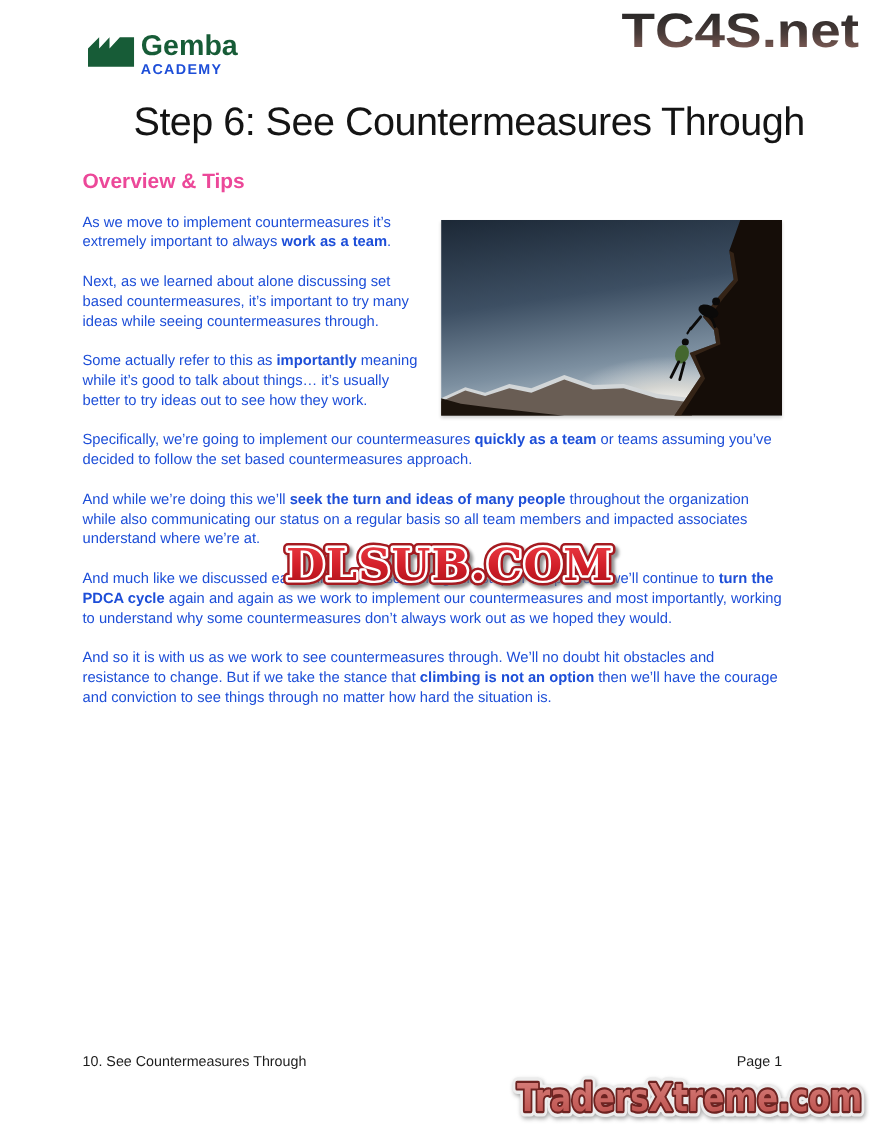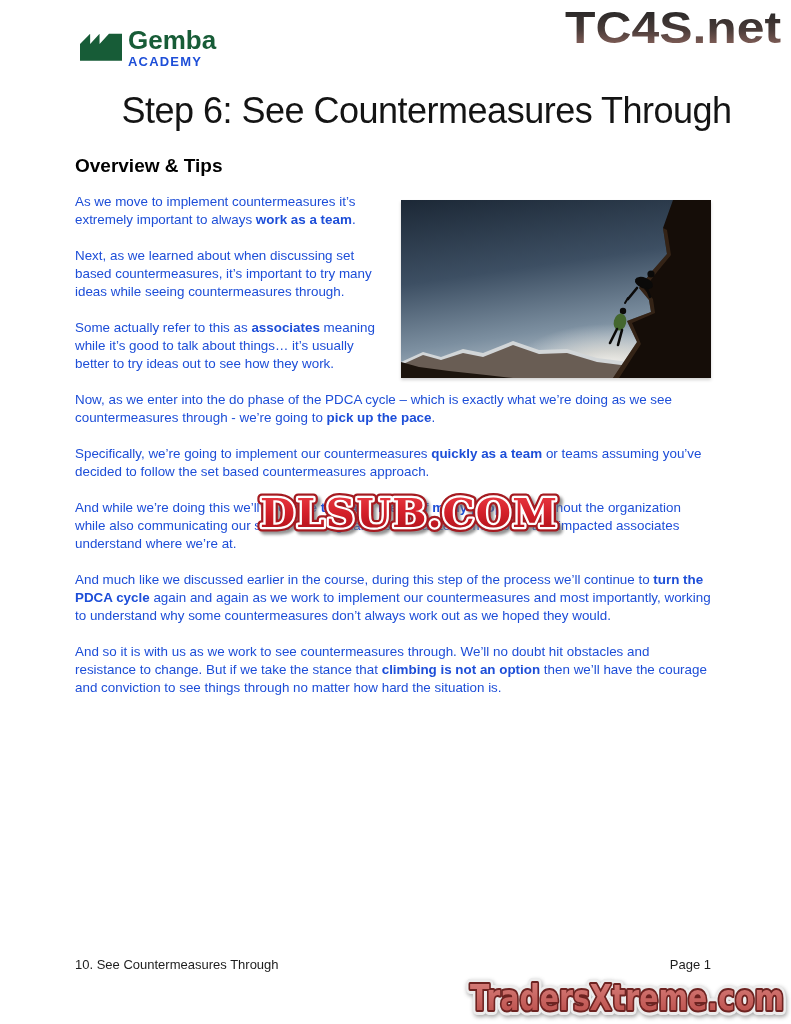--- a/index.html
+++ b/index.html
@@ -13,21 +13,21 @@
   .logo-sub{font-size:13px;font-weight:700;color:#1d4ed8;letter-spacing:1.2px;margin-top:2px;}
 
   
   .wm-tc4s{position:absolute;right:5px;top:3px;}
   .wm-tc4s text{font-family:"Liberation Sans",sans-serif;font-weight:700;font-size:44px;}
 
   
   .title{position:absolute;top:90px;left:0;width:100%;margin:0;text-align:center;
          font-size:36px;font-weight:400;color:#141414;letter-spacing:-0.5px;padding-left:31px;}
   .section-heading{position:absolute;top:155px;left:75px;margin:0;
-         font-size:19px;font-weight:700;color:#000000;}
+         font-size:19px;font-weight:700;color:#ec4899;}
 
   
   .content{position:absolute;top:193px;left:75px;width:636px;color:#1d4ed8;}
   .content p{margin:0 0 18px 0;font-size:13.4px;line-height:18px;}
   .content b{font-weight:700;}
   .photo{float:right;width:310px;height:178px;margin:7px 0 12px 16px;
          box-shadow:0 2px 3px rgba(0,0,0,0.18);}
   .photo svg{display:block;}
 
   
@@ -114,23 +114,22 @@
         <g>
           <path d="M224,103 L227,98" stroke="#0b0a09" stroke-width="2" stroke-linecap="round"></path>
           <circle cx="222" cy="111" r="3.2" fill="#0b0a09"></circle>
           <ellipse cx="219" cy="122" rx="6.2" ry="8.5" transform="rotate(14 219 122)" fill="#44672f"></ellipse>
           <path d="M216,129 L209,143 M221,130 L217,145" stroke="#0b0a09" stroke-width="2.6" stroke-linecap="round"></path>
         </g>
       </svg>
     </div>
 
     <p>As we move to implement countermeasures it’s extremely important to always <b>work as a team</b>.</p>
-    <p>Next, as we learned about when discussing set based countermeasures, it’s important to try many ideas while seeing countermeasures through.</p>
-    <p>Some actually refer to this as <b>associates</b> meaning while it’s good to talk about things… it’s usually better to try ideas out to see how they work.</p>
-    <p>Now, as we enter into the do phase of the PDCA cycle – which is exactly what we’re doing as we see countermeasures through - we’re going to <b>pick up the pace</b>.</p>
+    <p>Next, as we learned about alone discussing set based countermeasures, it’s important to try many ideas while seeing countermeasures through.</p>
+    <p>Some actually refer to this as <b>importantly</b> meaning while it’s good to talk about things… it’s usually better to try ideas out to see how they work.</p>
     <p>Specifically, we’re going to implement our countermeasures <b>quickly as a team</b> or teams assuming you’ve decided to follow the set based countermeasures approach.</p>
     <p>And while we’re doing this we’ll <b>seek the turn and ideas of many people</b> throughout the organization while also communicating our status on a regular basis so all team members and impacted associates understand where we’re at.</p>
     <p>And much like we discussed earlier in the course, during this step of the process we’ll continue to <b>turn the PDCA cycle</b> again and again as we work to implement our countermeasures and most importantly, working to understand why some countermeasures don’t always work out as we hoped they would.</p>
     <p>And so it is with us as we work to see countermeasures through.  We’ll no doubt hit obstacles and resistance to change.  But if we take the stance that <b>climbing is not an option</b> then we’ll have the courage and conviction to see things through no matter how hard the situation is.</p>
   </div>
 
   <div class="footer">
     <span>10. See Countermeasures Through</span>
     <span>Page 1</span>
   </div>

